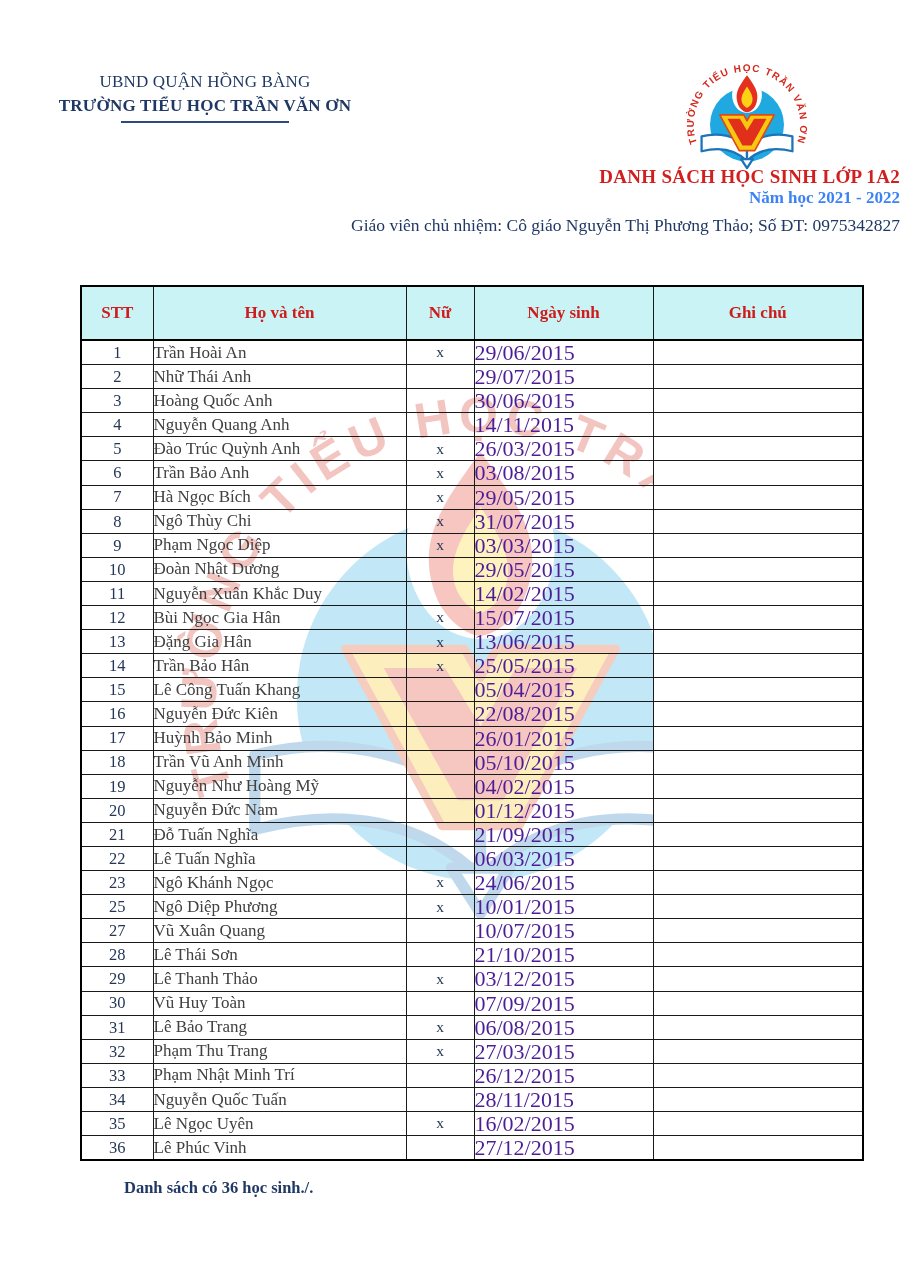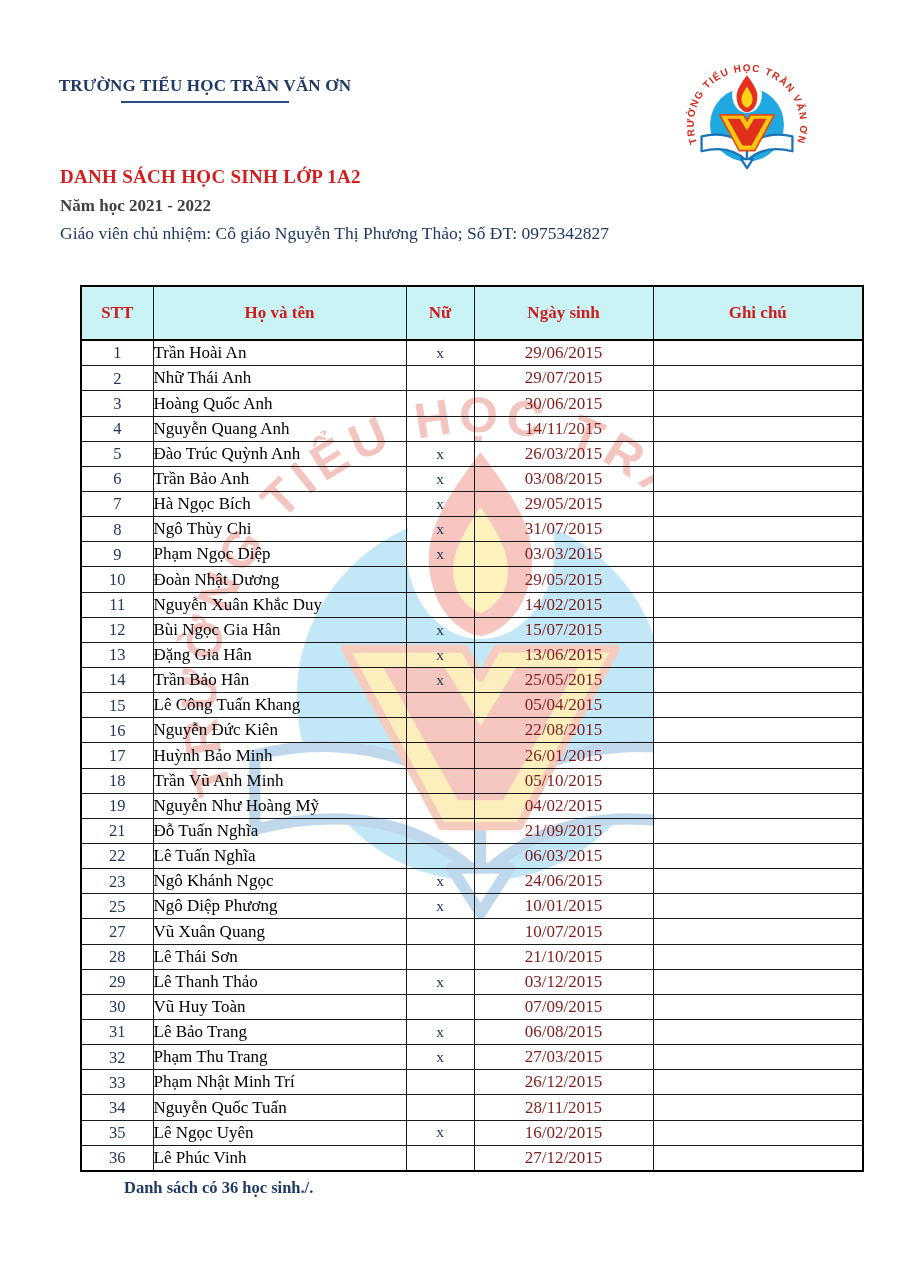--- a/index.html
+++ b/index.html
@@ -12,49 +12,49 @@
   }
   
   .org-block{
     position:absolute;left:55px;top:72px;width:300px;
     text-align:center;z-index:2;color:#203864;
   }
   .org-line1{font-size:17px;letter-spacing:.2px;}
   .org-line2{font-size:17px;font-weight:bold;margin-top:4px;letter-spacing:.2px;}
   .org-rule{width:168px;height:2px;background:#2a4a80;margin:5px auto 0 auto;}
   
-  .title-block{position:absolute;left:60px;top:166px;width:840px;text-align:left;z-index:2;}
+  .title-block{position:absolute;left:60px;top:166px;width:840px;text-align:right;z-index:2;}
   .doc-title{font-size:19px;font-weight:bold;color:#d21e1e;letter-spacing:.3px;}
-  .school-year{font-size:17px;font-weight:bold;color:#404040;margin-top:8px;}
+  .school-year{font-size:17px;font-weight:bold;color:#3b82f6;margin-top:0;}
   .teacher-line{font-size:17.5px;font-weight:normal;color:#203864;margin-top:7px;}
   
   .logo-small{position:absolute;left:682px;top:52px;width:130px;height:133px;z-index:2;}
   .watermark{position:absolute;left:158px;top:336px;width:645px;height:661px;opacity:.27;z-index:0;}
   
   table.roster{
     position:absolute;left:80px;top:285px;z-index:1;
-    width:782px;height:887px;
+    width:782px;height:758px;
     border-collapse:collapse;table-layout:fixed;
     background:transparent;
   }
   table.roster th,table.roster td{
     border:1px solid #1a1a1a;
     padding:0;vertical-align:middle;line-height:1.05;
     overflow:hidden;white-space:nowrap;
   }
   table.roster{border:2px solid #000;}
   table.roster thead th{
     height:52px;background:#c9f3f4;
     color:#cf1b1b;font-weight:bold;font-size:17px;
     border-bottom:2px solid #000;text-align:center;
   }
   td.c-stt{text-align:center;font-size:16.5px;color:#243757;}
-  td.c-name{text-align:left;padding-left:12px;font-size:17px;color:#000000;}
+  td.c-name{text-align:left;padding-left:12px;font-size:17px;color:#404040;}
   td.c-nu{text-align:center;font-size:15.5px;color:#243757;}
-  td.c-dob{text-align:center;font-size:17px;color:#7f1d1d;}
+  td.c-dob{text-align:left;font-size:22px;color:#4c1d95;}
   td.c-note{background:#fff;}
   
   .footer-note{
     position:absolute;left:124px;top:1178px;z-index:2;
     font-size:16.5px;font-weight:bold;color:#203864;
   }
   .hidden-defs{position:absolute;width:0;height:0;overflow:hidden;}
 </style>
 </head>
 <body>
@@ -86,20 +86,21 @@
   </defs>
 </svg>
 
 <div class="page">
 
   <svg class="watermark" viewBox="0 0 200 205">
     <use href="#school-logo-sym"></use>
   </svg>
 
   <div class="org-block">
+    <div class="org-line1">UBND QUẬN HỒNG BÀNG</div>
     <div class="org-line2">TRƯỜNG TIỂU HỌC TRẦN VĂN ƠN</div>
     <div class="org-rule"></div>
   </div>
 
   <svg class="logo-small" viewBox="0 0 200 205">
     <use href="#school-logo-sym"></use>
   </svg>
 
   <div class="title-block">
     <div class="doc-title">DANH SÁCH HỌC SINH LỚP 1A2</div>
@@ -252,20 +253,27 @@
     <td class="c-note"></td>
   </tr>
         <tr>
     <td class="c-stt">19</td>
     <td class="c-name">Nguyễn Như Hoàng Mỹ</td>
     <td class="c-nu"></td>
     <td class="c-dob">04/02/2015</td>
     <td class="c-note"></td>
   </tr>
         <tr>
+    <td class="c-stt">20</td>
+    <td class="c-name">Nguyễn Đức Nam</td>
+    <td class="c-nu"></td>
+    <td class="c-dob">01/12/2015</td>
+    <td class="c-note"></td>
+  </tr>
+        <tr>
     <td class="c-stt">21</td>
     <td class="c-name">Đỗ Tuấn Nghĩa</td>
     <td class="c-nu"></td>
     <td class="c-dob">21/09/2015</td>
     <td class="c-note"></td>
   </tr>
         <tr>
     <td class="c-stt">22</td>
     <td class="c-name">Lê Tuấn Nghĩa</td>
     <td class="c-nu"></td>

